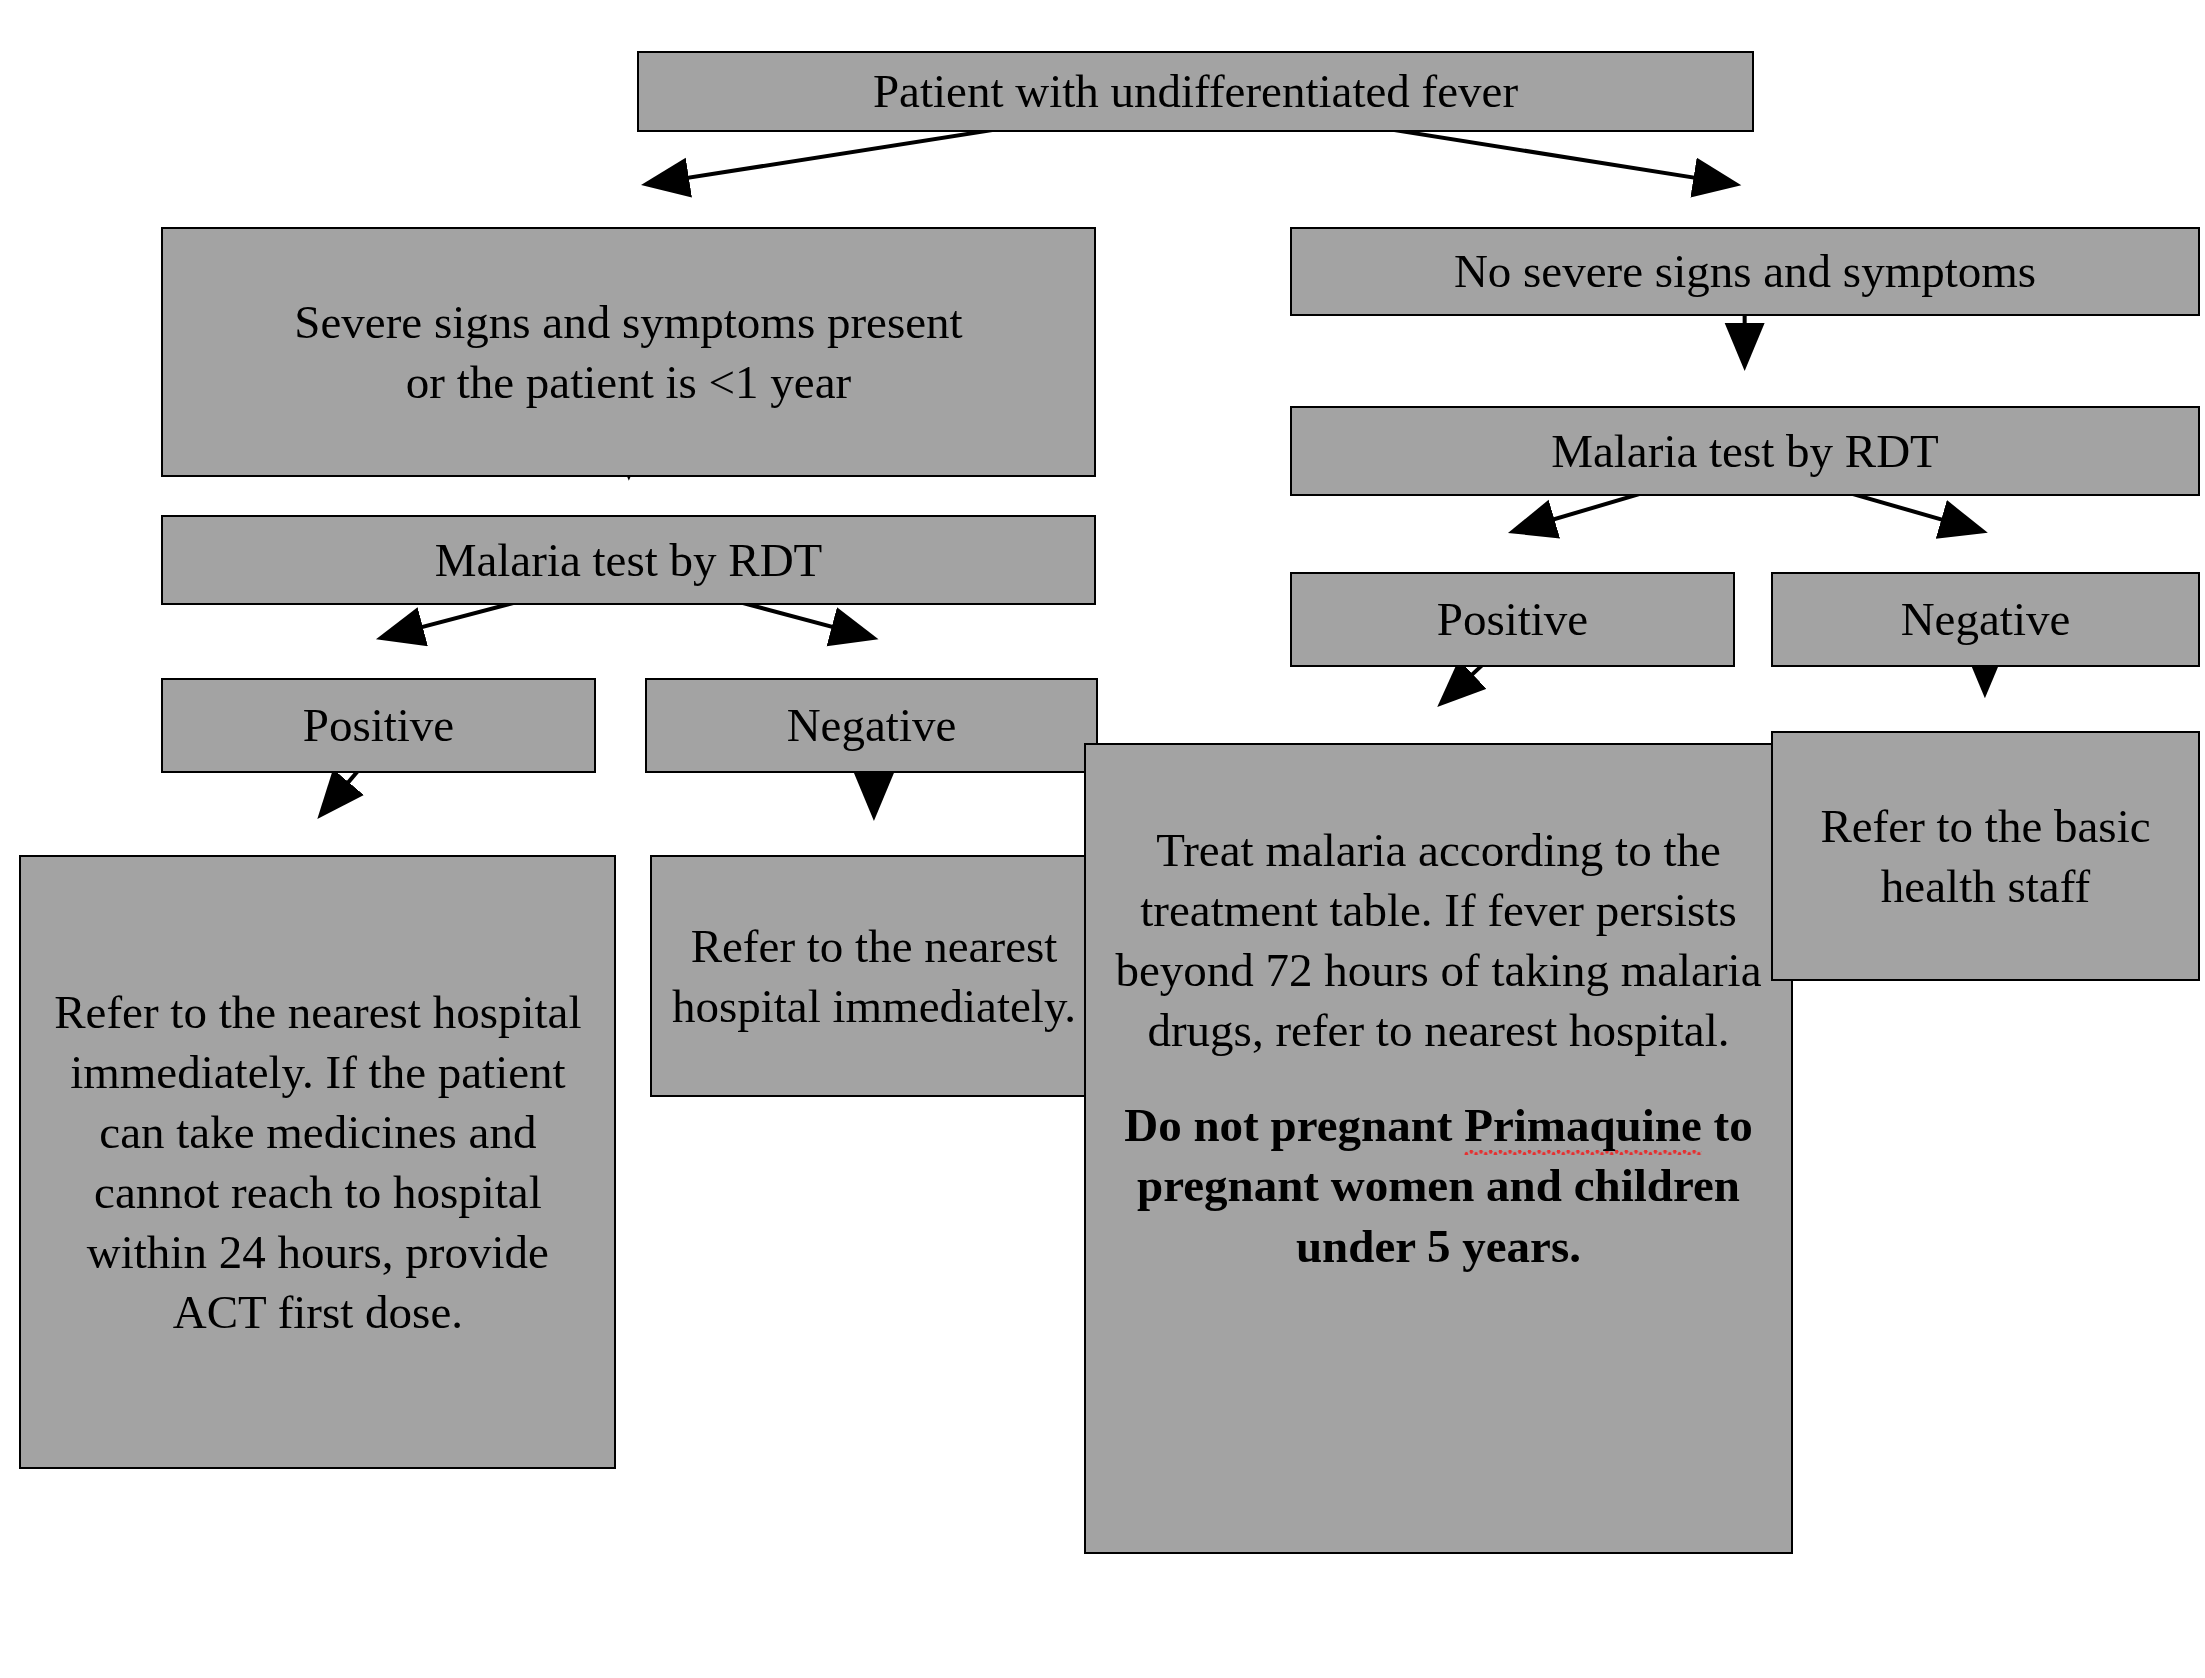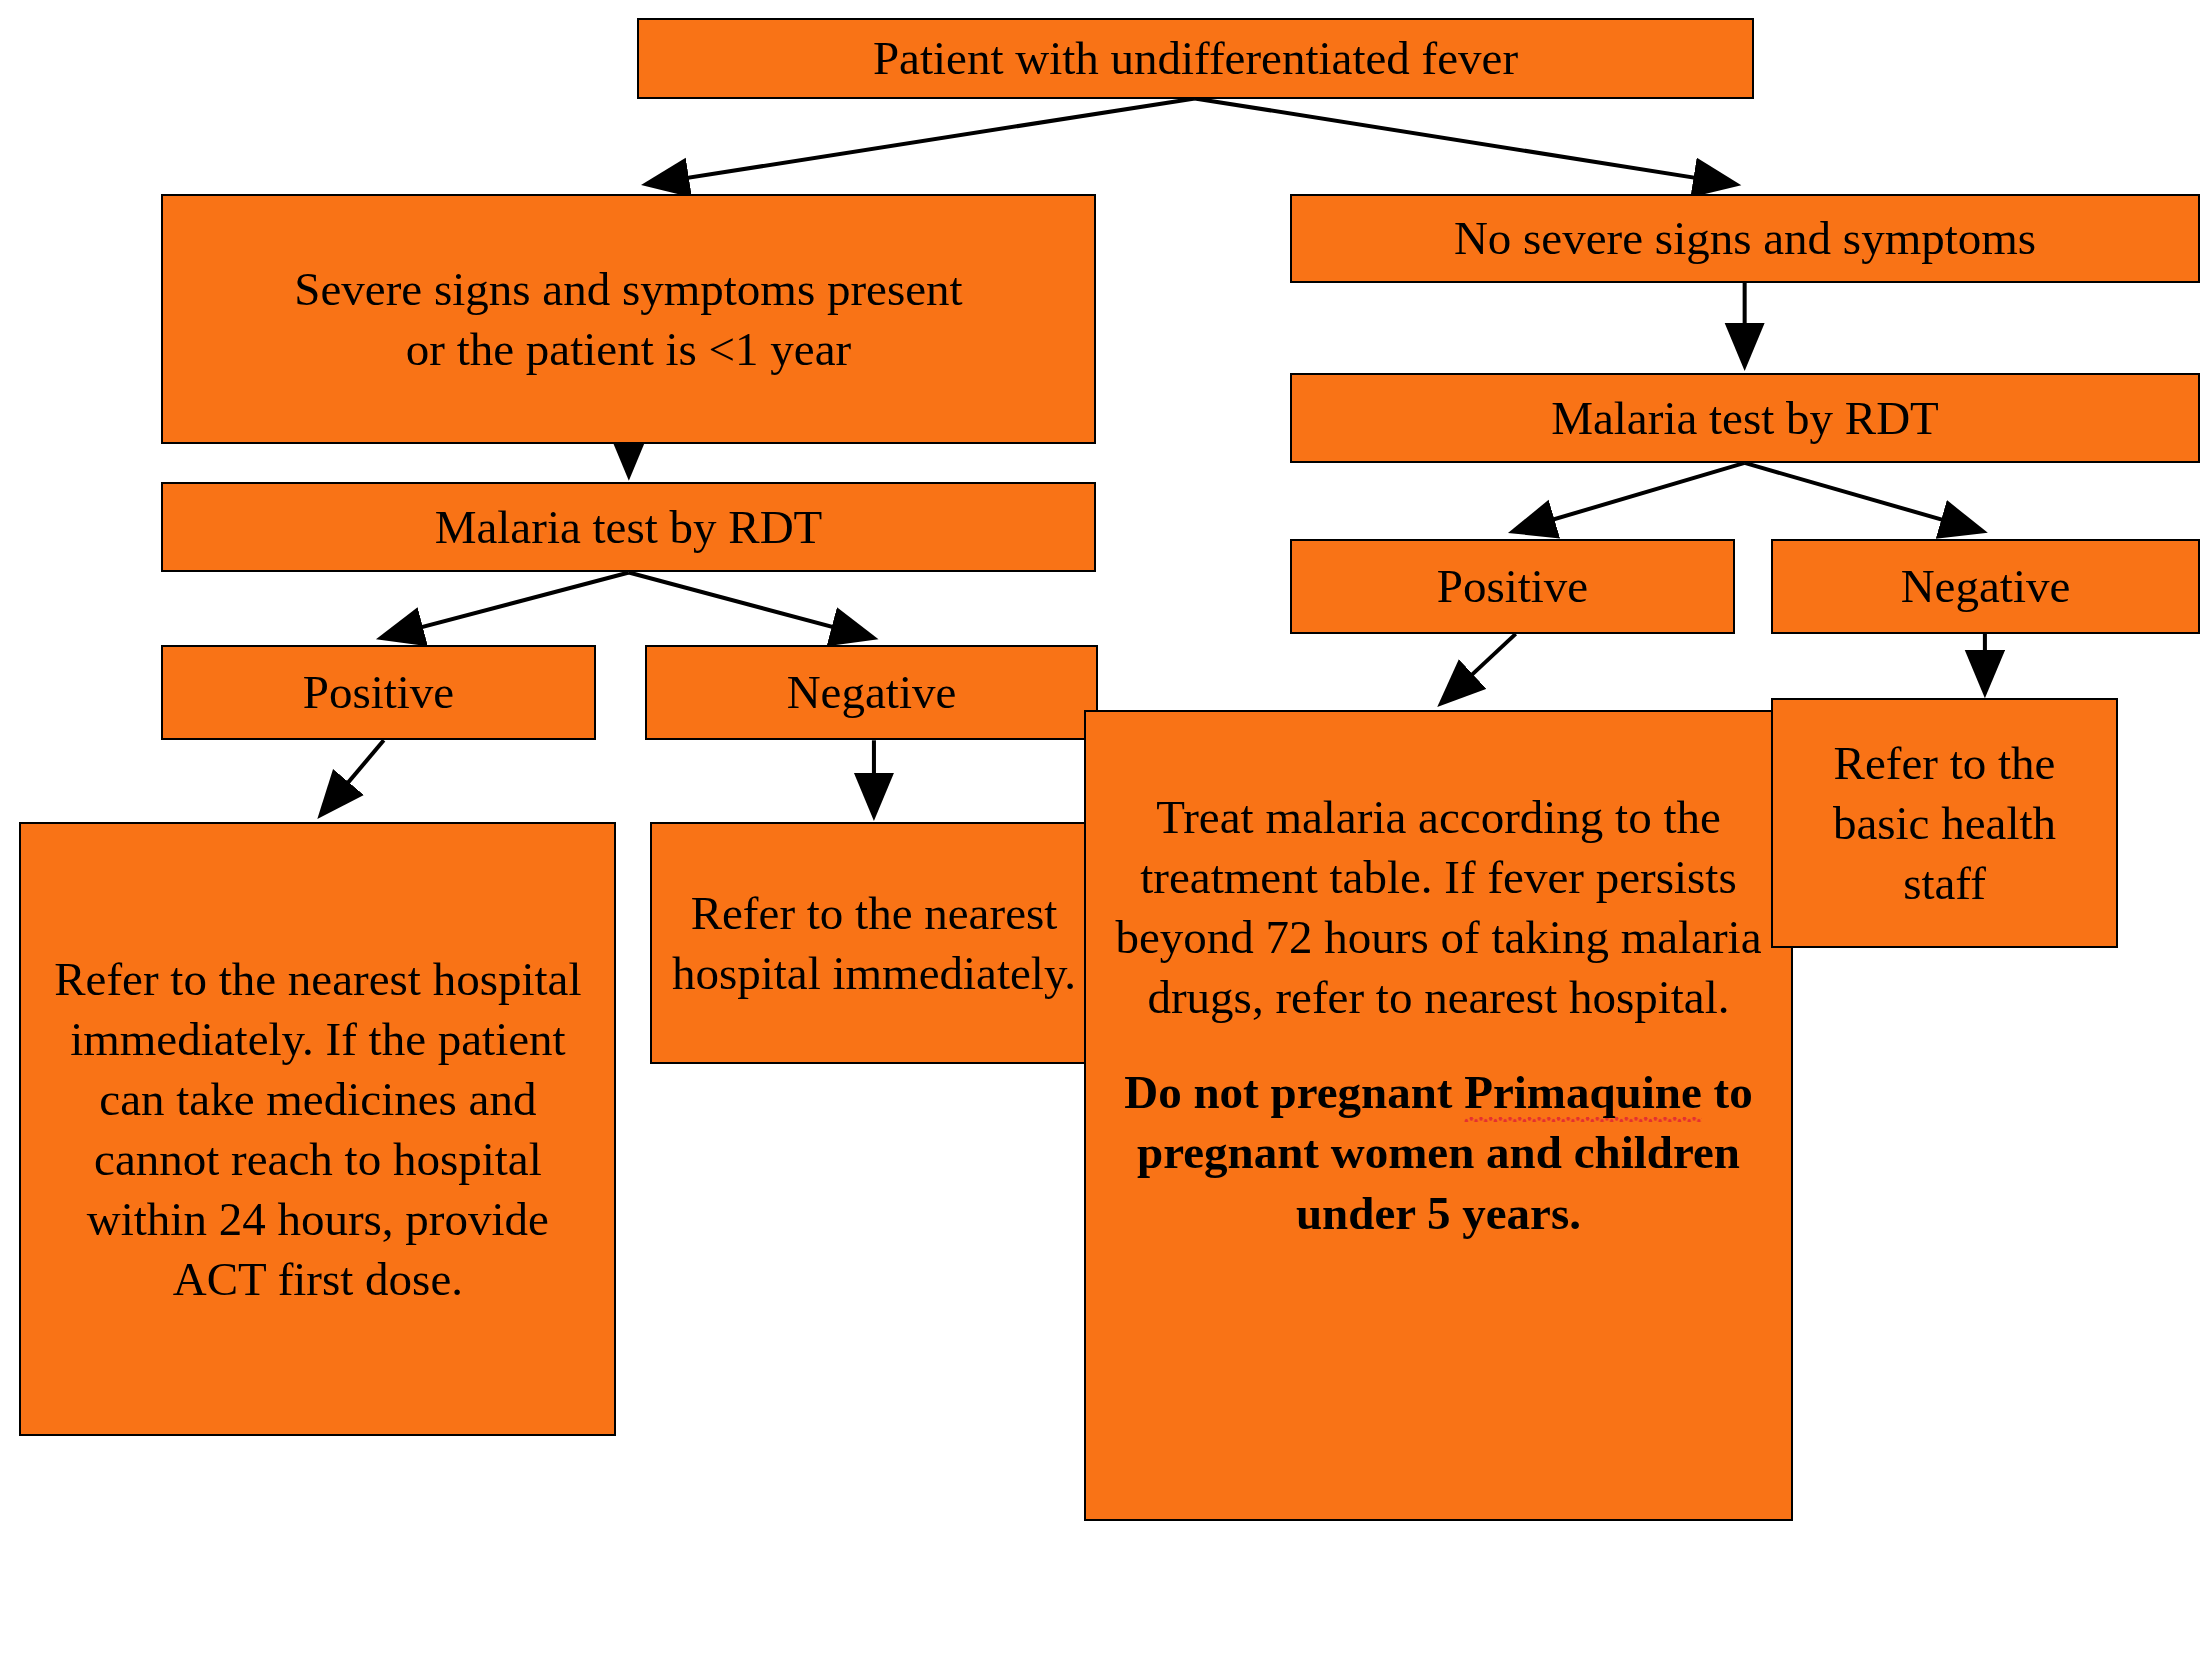--- a/index.html
+++ b/index.html
@@ -12,28 +12,29 @@
     width: 2205px;
     height: 1679px;
     background: #ffffff;
     font-family: "Liberation Serif", "DejaVu Serif", serif;
     overflow: hidden;
   }
   .node {
     position: absolute;
     box-sizing: border-box;
     border: 2.4px solid #000000;
-    background: #f97316;
+    background: #a3a3a3;
     display: flex;
     align-items: center;
     justify-content: center;
     text-align: center;
     color: #000000;
     line-height: 1.28;
     padding: 4.8px 11.3px;
+    margin-top: 33px;
   }
   .node .txt {
     width: 100%;
     white-space: pre-line;
   }
   
   #n-top      { left: 637px;  top: 18px;   width: 1117px; height: 81px;  font-size: 47px; }
   #n-severe   { left: 161px;  top: 194px;  width: 935px; height: 250px;  font-size: 47px; }
   #n-nosevere { left: 1290px; top: 194px;  width: 910px; height: 89px;  font-size: 47px;
                 align-items: center; }
@@ -42,21 +43,21 @@
   #n-pos-l    { left: 161px;  top: 645px;  width: 435px;  height: 95px;  font-size: 47px; }
   #n-neg-l    { left: 645px;  top: 645px;  width: 453px;  height: 95px;  font-size: 47px; }
   #n-pos-r    { left: 1290px; top: 539px;  width: 445px;  height: 95px;  font-size: 47px; }
   #n-neg-r    { left: 1771px; top: 539px;  width: 429px;  height: 95px;  font-size: 47px; }
   #n-act      { left: 19.4px;   top: 822px; width: 597px;  height: 614px;  font-size: 47px;
                 padding: 14.5px 16px; }
   #n-refnear  { left: 650px;  top: 822px; width: 448px;  height: 242px;  font-size: 47px;
                 padding: 13px 16px; }
   #n-treat    { left: 1084px; top: 710px;  width: 709px;  height: 811px; font-size: 47px;
                 padding: 14.5px 18px; align-items: flex-start; }
-  #n-basic    { left: 1771px; top: 698px;  width: 347px;  height: 250px;  font-size: 47px;
+  #n-basic    { left: 1771px; top: 698px;  width: 429px;  height: 250px;  font-size: 47px;
                 padding: 7px 16px; }
 
   .warn-block {
     font-weight: bold;
     display: block;
     margin-top: 35px;
   }
   .squiggle {
     background-repeat: repeat-x;
     background-position: 0 100%;

